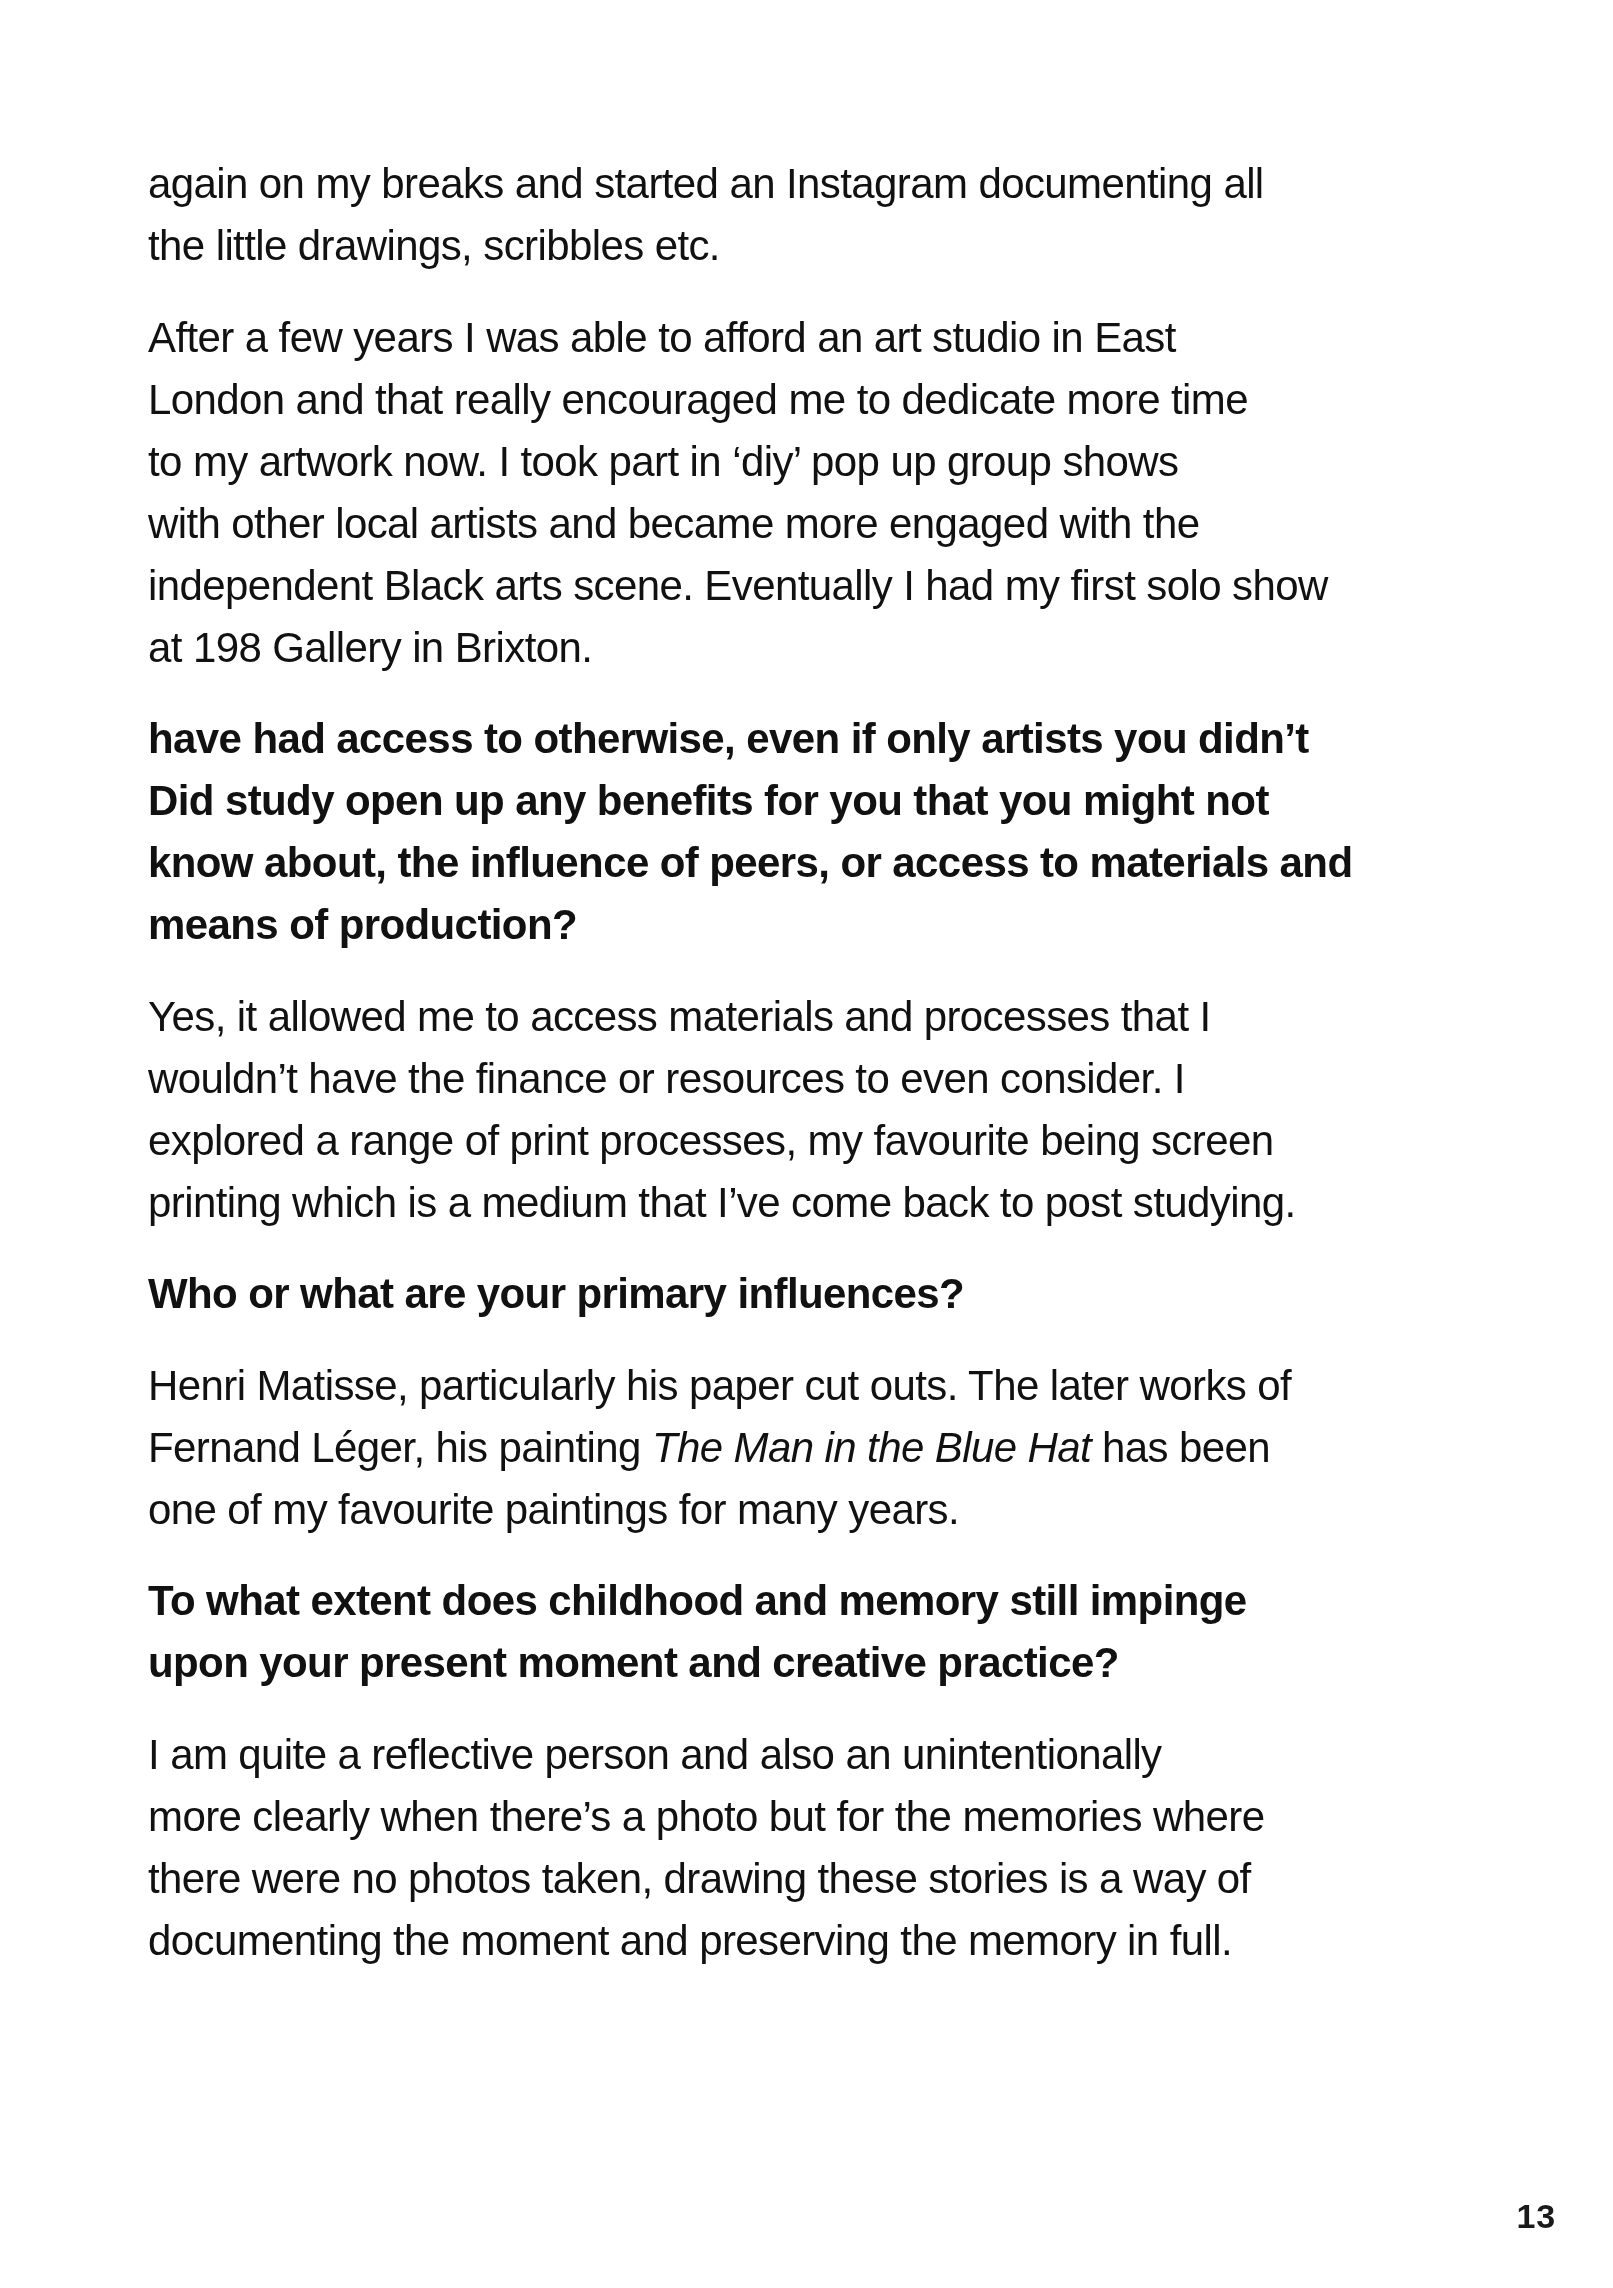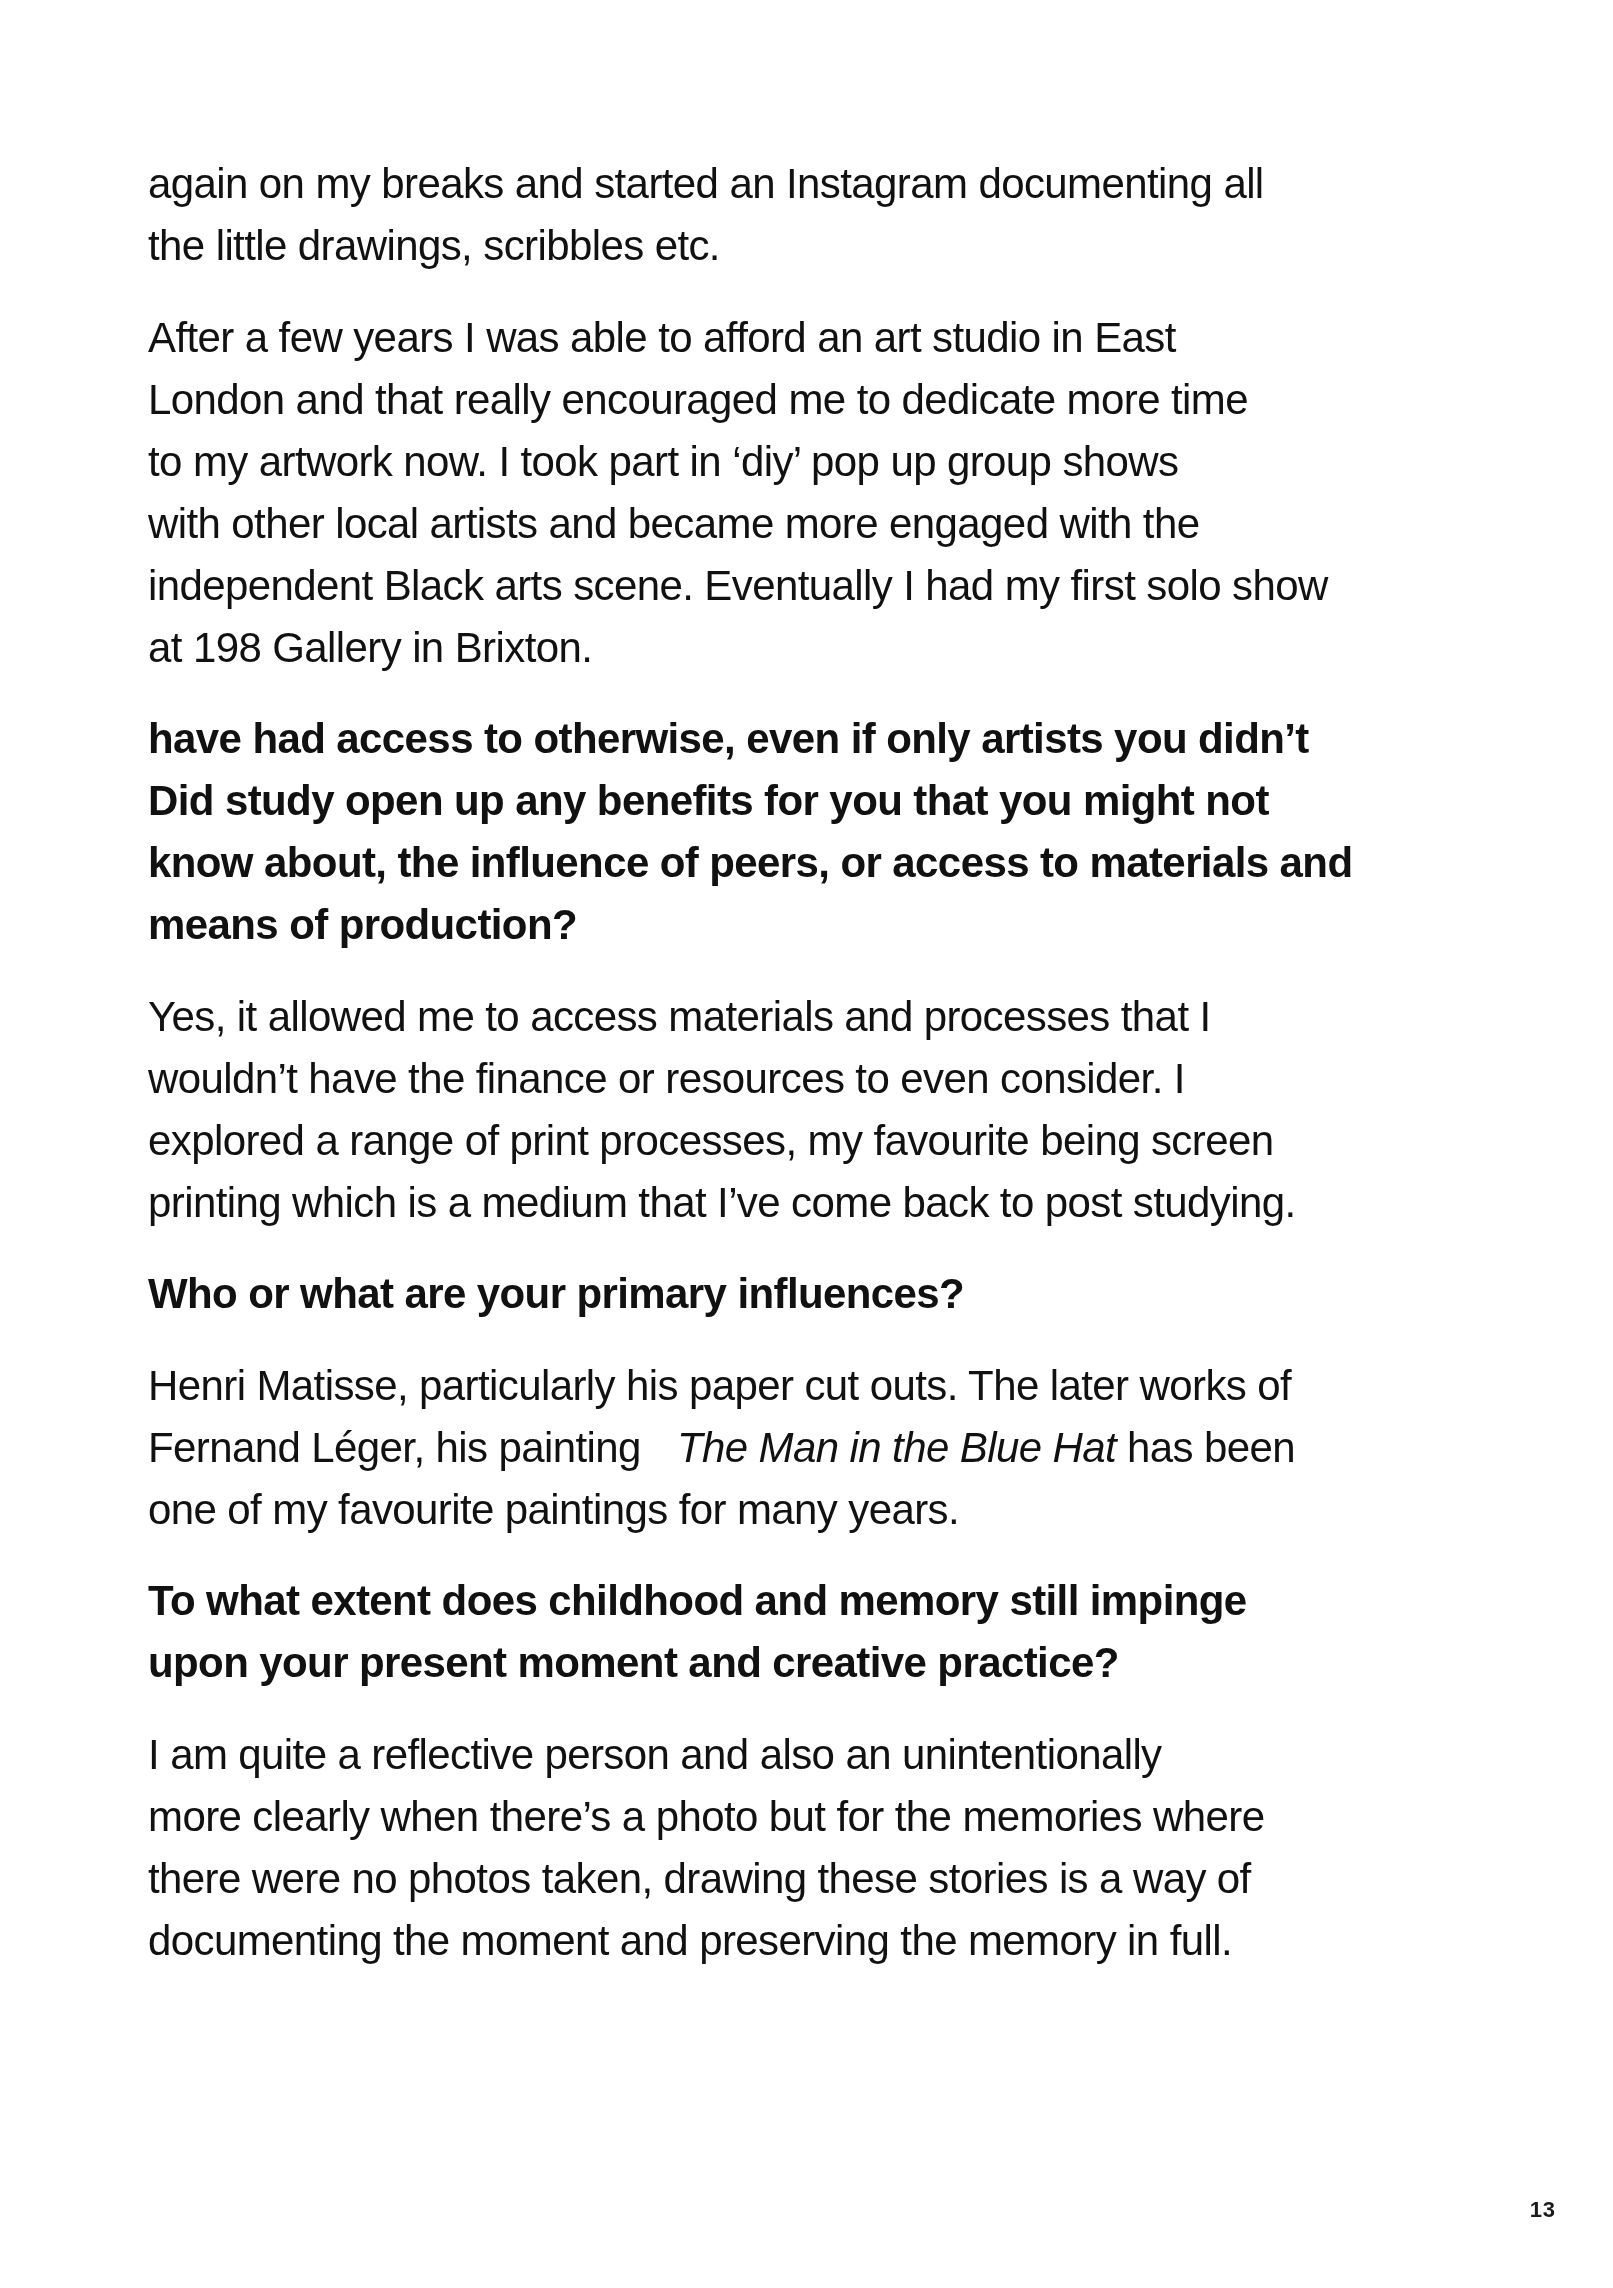--- a/index.html
+++ b/index.html
@@ -29,26 +29,26 @@
       font-weight: normal;
     }
     .question {
       font-size: 42px;
       line-height: 62px;
       letter-spacing: -0.6px;
       font-weight: bold;
       margin: 0 0 29.5px 0;
     }
     .line { display: block; white-space: nowrap; }
-    em { font-style: italic; margin-left: 25px; }
+    em { font-style: italic; }
     .page-number {
       position: absolute;
       right: 57px;
       top: 2197px;
-      font-size: 22px;
+      font-size: 34px;
       font-weight: bold;
       letter-spacing: 0.9px;
       color: #1a1a1a;
     }
   </style>
 </head>
 <body>
 
 <div class="page">
 

